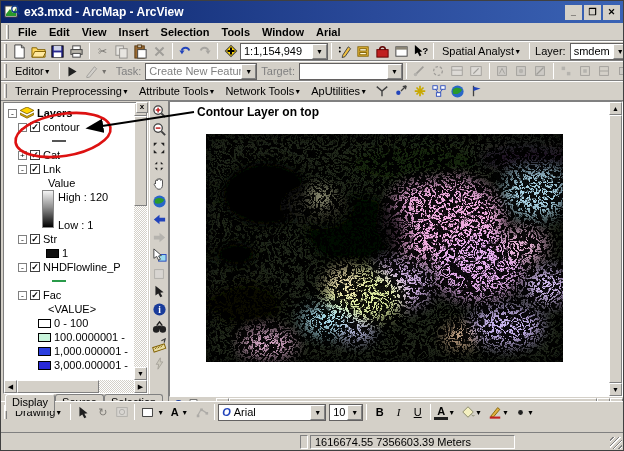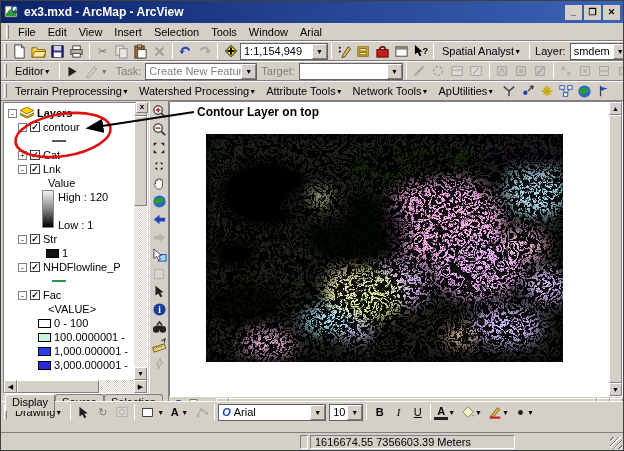--- a/index.html
+++ b/index.html
@@ -9,21 +9,21 @@
   *{box-sizing:border-box;}
   
   .titlebar{height:22px;background:linear-gradient(90deg,#0a246a,#2a4a9a 60%,#3a63b5);
             display:flex;align-items:center;padding:0 3px;color:#fff;}
   .titlebar .ticon{width:16px;height:16px;margin-right:4px;flex:none;}
   .titlebar .ttext{font-weight:bold;font-size:12px;flex:1;white-space:nowrap;overflow:hidden;}
   .winbtn{width:17px;height:15px;background:#d4d0c8;color:#000;font-size:9px;font-weight:bold;
           display:flex;align-items:center;justify-content:center;margin-left:2px;line-height:1;}
   
   .menubar{height:18px;display:flex;align-items:center;padding:0 4px;border-bottom:1px solid #808080;background:#d4d0c8;}
-  .menuitem{padding:10px 6px;white-space:nowrap;}
+  .menuitem{padding:10px 6px;white-space:nowrap;font-weight:bold;}
   .tbrow{height:20px;display:flex;align-items:center;padding:0 2px;border-top:1px solid #ffffff;
          border-bottom:1px solid #808080;white-space:nowrap;overflow:hidden;background:#d4d0c8;}
   .grip{width:3px;height:14px;border-left:1px solid #fff;border-right:1px solid #808080;margin:0 3px 0 1px;flex:none;}
   .sep{width:1px;height:16px;background:#808080;border-right:1px solid #fff;margin:0 3px;flex:none;}
   .tbtn{width:19px;height:18px;display:flex;align-items:center;justify-content:center;flex:none;background:transparent;}
   .tbtn svg{display:block;}
   .grayed{opacity:.45;filter:grayscale(90%);}
   .menubtn{display:flex;align-items:center;padding:1px 5px;white-space:nowrap;}
   .dd{font-size:7px;line-height:1;}
   .combo{display:flex;align-items:stretch;background:#fff;border:1px solid #636161;height:17px;flex:none;}
@@ -330,24 +330,20 @@
       </span>
   </div>
 
   <div class="tbrow">
     <span class="grip"></span>
     <span class="menubtn">
         <span>Terrain Preprocessing</span>
         <span class="dd">▼</span>
       </span>
     <span class="menubtn">
-        <span>Watershed Processing</span>
-        <span class="dd">▼</span>
-      </span>
-    <span class="menubtn">
         <span>Attribute Tools</span>
         <span class="dd">▼</span>
       </span>
     <span class="menubtn">
         <span>Network Tools</span>
         <span class="dd">▼</span>
       </span>
     <span class="menubtn">
         <span>ApUtilities</span>
         <span class="dd">▼</span>

